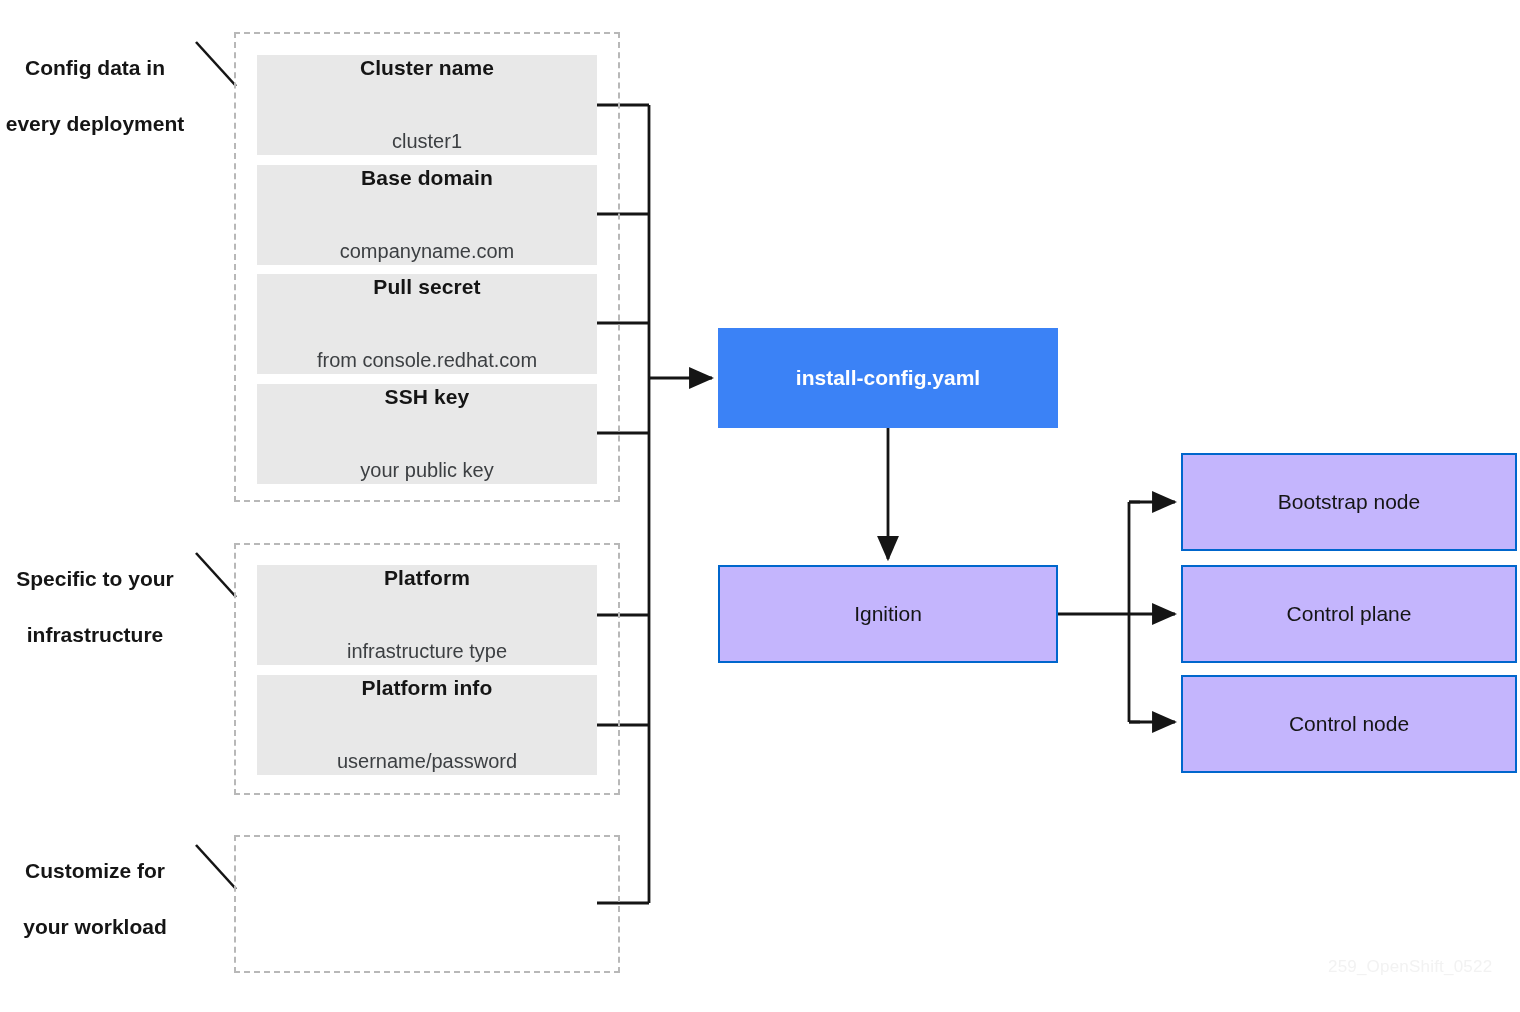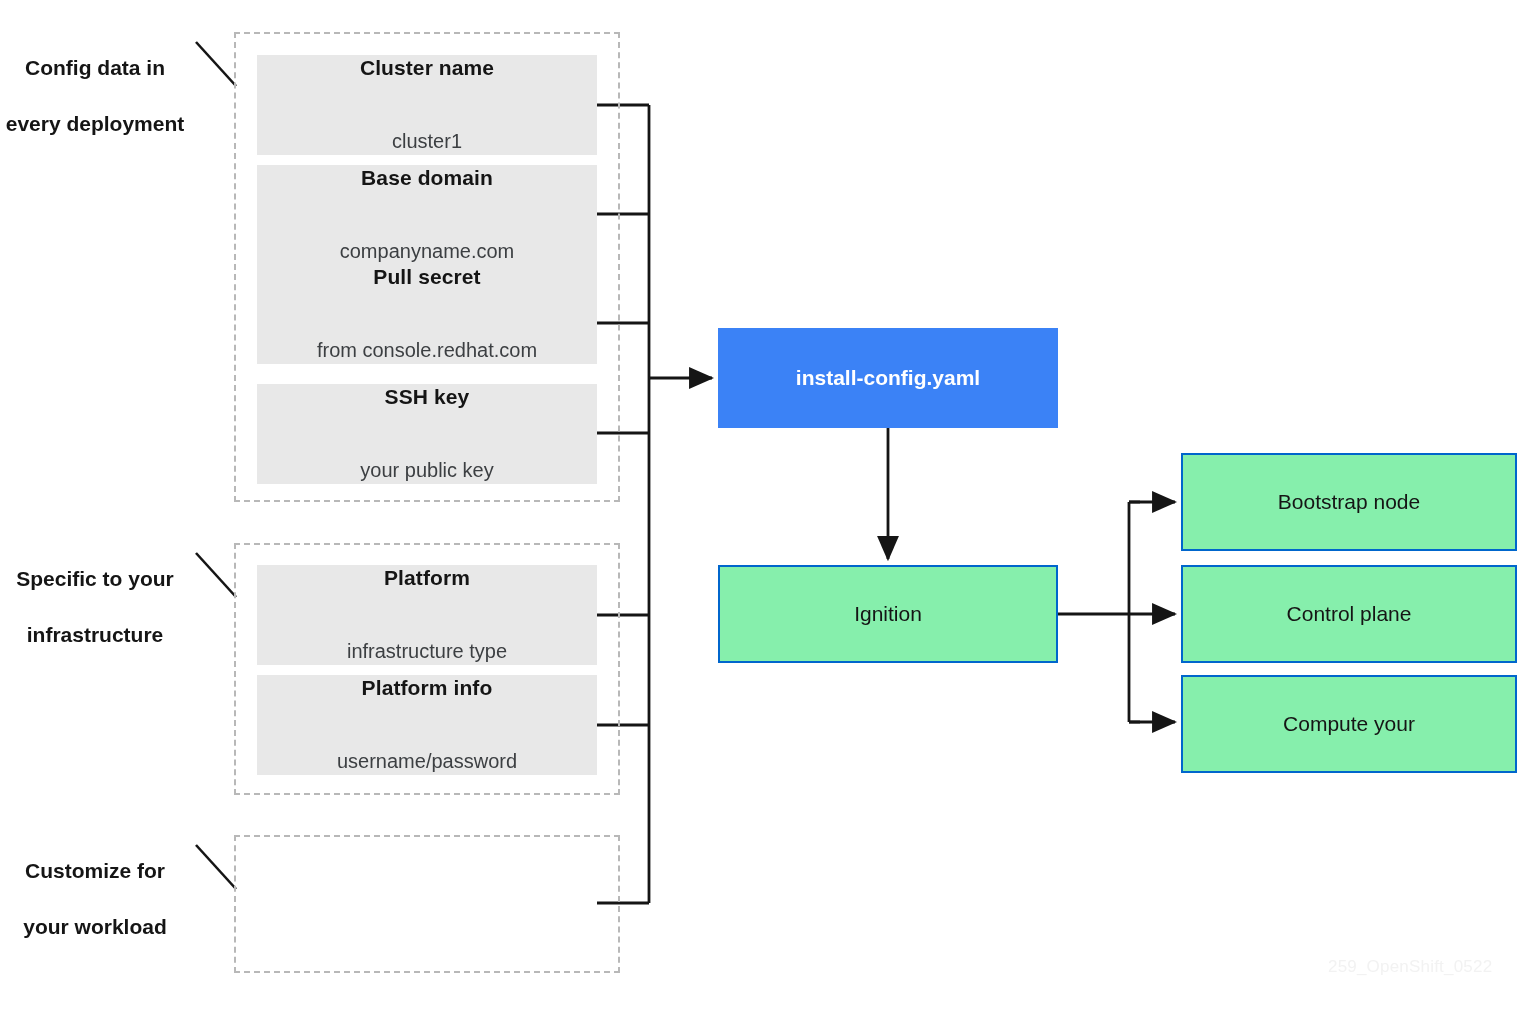--- a/index.html
+++ b/index.html
@@ -83,21 +83,21 @@
     align-items: center;
     justify-content: center;
     color: #ffffff;
     font-size: 21px;
     font-weight: bold;
   }
 
   
   .node-outlined {
     position: absolute;
-    background: #86efac;
+    background: #c4b5fd;
     border: 2px solid #0066cc;
     box-sizing: border-box;
     display: flex;
     align-items: center;
     justify-content: center;
     color: #151515;
     font-size: 21px;
     font-weight: normal;
   }
 
@@ -175,21 +175,21 @@
   <div class="config-card" style="left:257px; top:55px; width:340px; height:100px;">
     <div class="card-title">Cluster name</div>
     <div class="card-sub">cluster1</div>
   </div>
 
   <div class="config-card" style="left:257px; top:165px; width:340px; height:100px;">
     <div class="card-title">Base domain</div>
     <div class="card-sub">companyname.com</div>
   </div>
 
-  <div class="config-card" style="left:257px; top:264px; width:340px; height:100px;">
+  <div class="config-card" style="left:257px; top:274px; width:340px; height:100px;">
     <div class="card-title">Pull secret</div>
     <div class="card-sub">from console.redhat.com</div>
   </div>
 
   <div class="config-card" style="left:257px; top:384px; width:340px; height:100px;">
     <div class="card-title">SSH key</div>
     <div class="card-sub">your public key</div>
   </div>
 
   <div class="config-card" style="left:257px; top:565px; width:340px; height:100px;">
@@ -213,18 +213,18 @@
 
   <div class="node-outlined" style="left:1181px; top:453px; width:336px; height:98px;">
     <span>Bootstrap node</span>
   </div>
 
   <div class="node-outlined" style="left:1181px; top:565px; width:336px; height:98px;">
     <span>Control plane</span>
   </div>
 
   <div class="node-outlined" style="left:1181px; top:675px; width:336px; height:98px;">
-    <span>Compute your</span>
+    <span>Control node</span>
   </div>
 
   <div class="watermark" style="left:1328px; top:957px;">259_OpenShift_0522</div>
 
 </div>
 
 </body></html>

